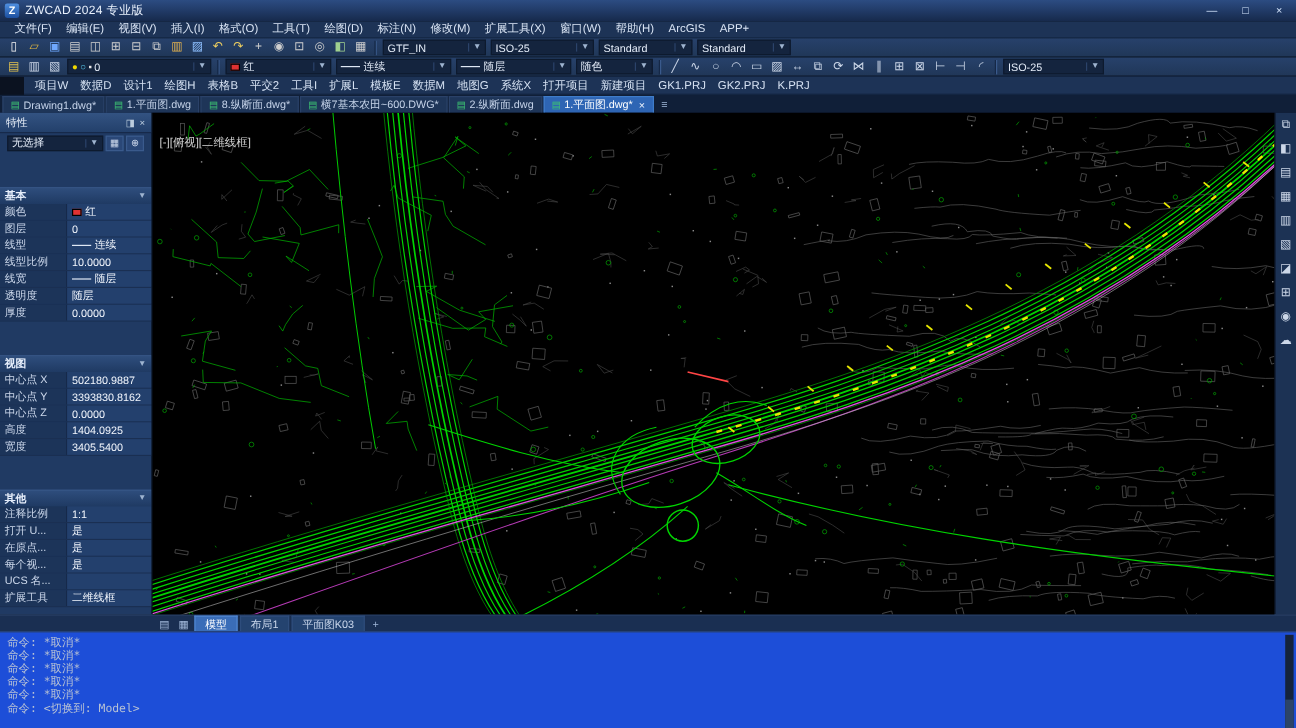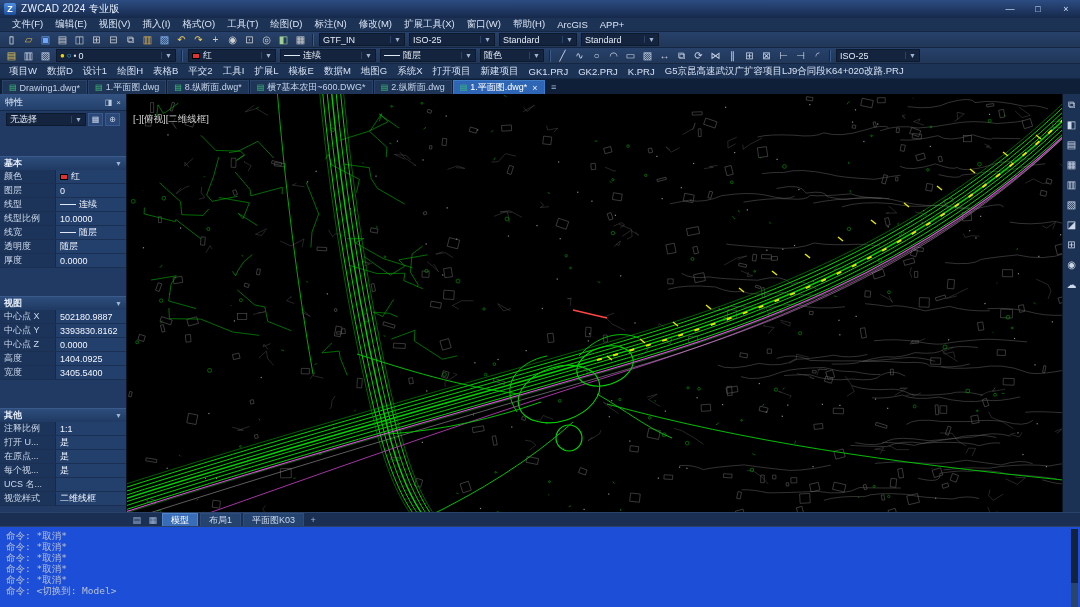--- a/index.html
+++ b/index.html
@@ -30,21 +30,21 @@
   .combo { height:13px; background:#14243e; border:1px solid #0d1a2e; color:#e4ecf8; font-size:9px;
     display:flex; align-items:center; padding:0 3px; margin:0 2px; white-space:nowrap; overflow:hidden; }
   .combo .arrow { margin-left:auto; font-size:7px; color:#9fb4d0; padding-left:3px; border-left:1px solid #2b436a; }
   .w86{width:86px}.w78{width:78px}.w120{width:120px}.w88{width:88px}.w96{width:96px}.w64{width:64px}.w84{width:84px}
   .swatch { width:8px; height:6px; border:1px solid #000; display:inline-block; margin-right:3px; flex:0 0 auto; }
   .lineglyph { width:16px; height:0; border-top:1px solid #dfe8f5; display:inline-block; margin-right:3px; flex:0 0 auto; }
   .mini { font-size:8px; margin-right:2px; }
 
   
   .menutabs { height:15px; background:#1d3356; display:flex; align-items:center; font-size:9.5px;
-    padding-left:4px; border-bottom:1px solid #142744; flex:0 0 auto; overflow:hidden; }
+    padding-left:4px; border-bottom:1px solid #142744; flex:0 0 auto; overflow:hidden;margin-left:20px; }
   .menutab { padding:0 5px; white-space:nowrap; color:#d5e1f2; }
   .doctabs { height:15px; background:#101f38; display:flex; align-items:flex-end; padding-left:2px; gap:1px;
     font-size:9px; flex:0 0 auto; overflow:hidden; }
   .doctab { height:14px; background:#1e3558; color:#c4d2e8; display:flex; align-items:center; padding:0 6px;
     gap:3px; border:1px solid #2a4168; border-bottom:none; white-space:nowrap; }
   .doctab.active { background:#2e65b4; color:#fff; border-color:#3f7cc9; }
   .dwgicon { color:#3cc472; font-size:8px; }
   .tabclose { font-size:9px; margin-left:2px; color:#e8f0fb; }
   .newtab { width:16px; height:14px; display:flex; align-items:center; justify-content:center; color:#9fb6d8; }
 
@@ -320,21 +320,20 @@
       <span class="menutab">扩展L</span>
       <span class="menutab">模板E</span>
       <span class="menutab">数据M</span>
       <span class="menutab">地图G</span>
       <span class="menutab">系统X</span>
       <span class="menutab">打开项目</span>
       <span class="menutab">新建项目</span>
       <span class="menutab">GK1.PRJ</span>
       <span class="menutab">GK2.PRJ</span>
       <span class="menutab">K.PRJ</span>
-      <span class="menutab">G5京昆高速武汉广扩容项目LJ9合同段K64+020改路.PRJ</span>
     </div>
 
   <div class="doctabs">
     <span style="display:flex;gap:1px;align-items:flex-end">
 
     <span class="doctab">
           <span class="dwgicon">▤</span>
           <span>Drawing1.dwg*</span>
 
         </span>
@@ -514,21 +513,21 @@
               <span>是</span>
             </div>
           </div>
           <div class="prow">
             <div class="plabel">UCS 名...</div>
             <div class="pvalue">
               <span></span>
             </div>
           </div>
           <div class="prow">
-            <div class="plabel">视觉样式</div>
+            <div class="plabel">扩展工具</div>
             <div class="pvalue">
               <span>二维线框</span>
             </div>
           </div>
         </div>
     </div>
 
     <div class="canvas">
       <div class="vp-controls">[-][俯视][二维线框]</div>
       <svg id="map-svg" viewBox="0 0 935 418" preserveAspectRatio="none">

